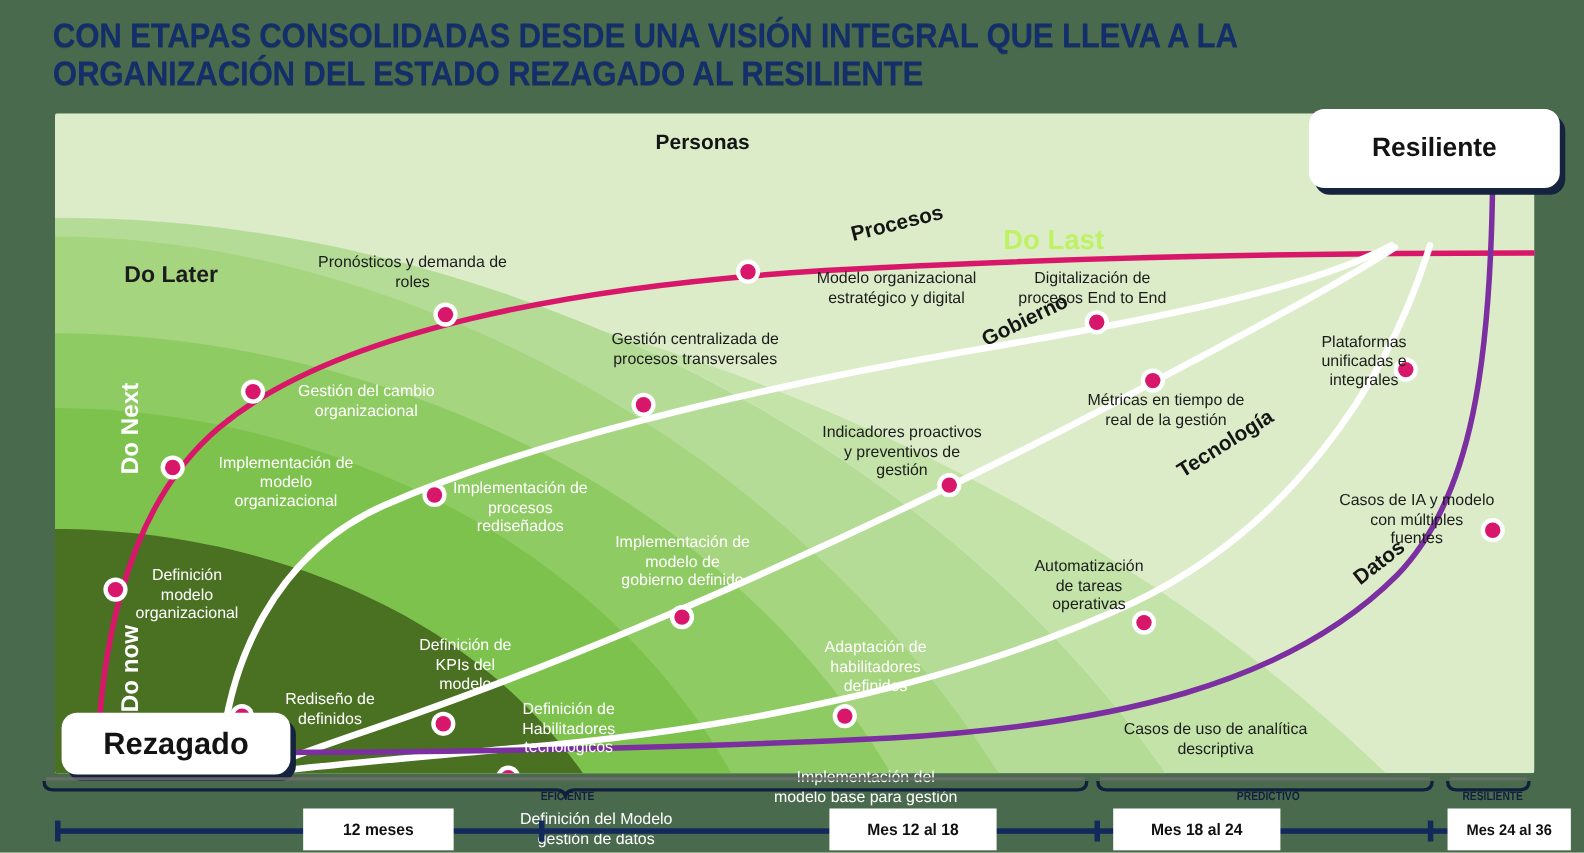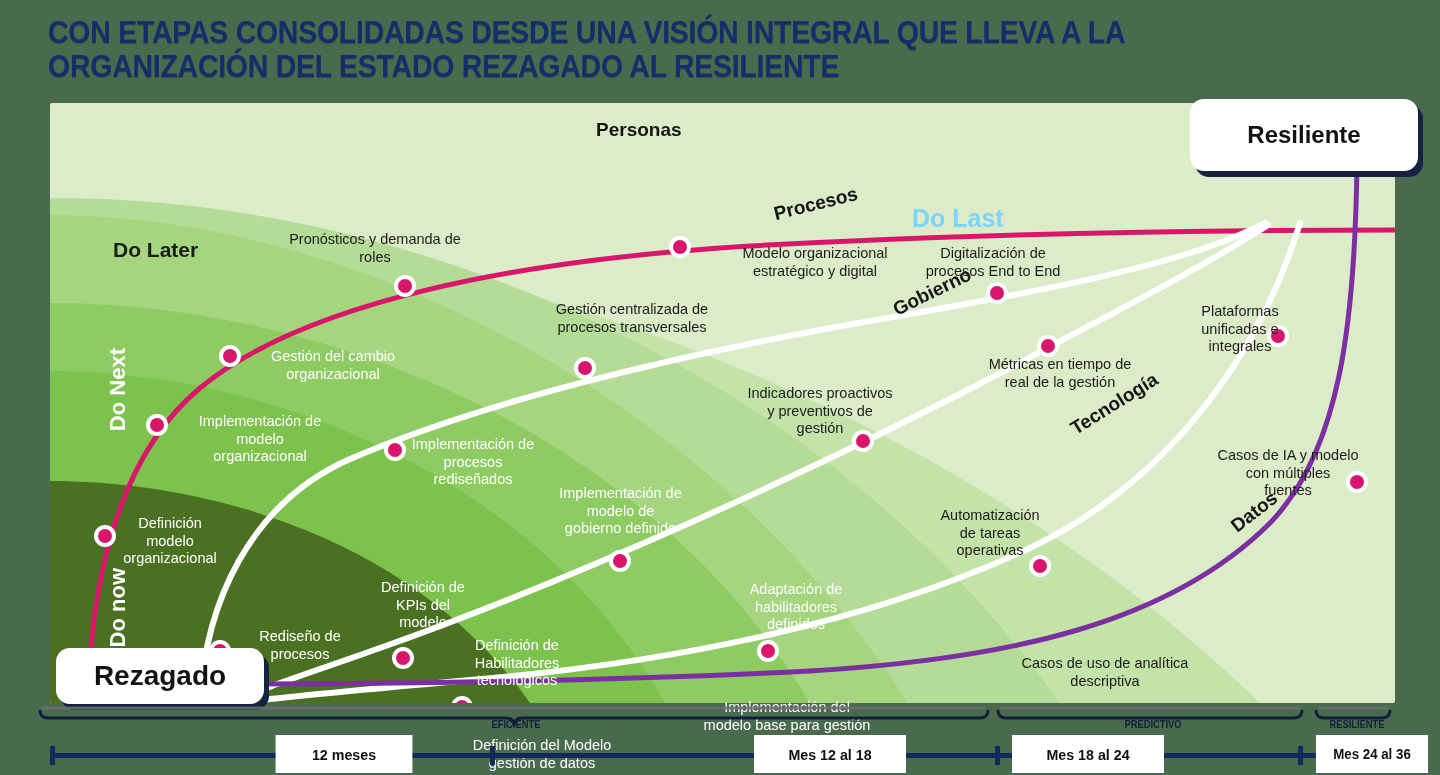--- a/index.html
+++ b/index.html
@@ -44,21 +44,21 @@
     pointer-events:none;
     white-space:pre-line;
   }
   .lbl.white{color:#ffffff;}
   .zone{
     position:absolute;
     font-weight:700;
     font-family:"Liberation Sans", sans-serif;
   }
   .zone.dolater{ left:63px;top:135px;font-size:21px;color:#1c1c1c;}
-  .zone.dolast{ left:862px;top:101px;font-size:25px;color:#7dd3fc;}
+  .zone.dolast{ left:862px;top:101px;font-size:25px;color:#bef264;}
   .zone.donext{
     left:55px;top:245px;font-size:22px;color:#ffffff;
     writing-mode:vertical-rl;transform:rotate(180deg);
   }
   .zone.donow{
     left:55px;top:465px;font-size:22px;color:#ffffff;
     writing-mode:vertical-rl;transform:rotate(180deg);
   }
   .stream{
     position:absolute;
@@ -260,21 +260,21 @@
 modelo
 organizacional</div>
     <div class="lbl white" style="left:198px;top:245px;width:170px;">Gestión del cambio
 organizacional</div>
     <div class="lbl" style="left:210px;top:128px;width:230px;">Pronósticos y demanda de
 roles</div>
     <div class="lbl" style="left:650px;top:142px;width:230px;">Modelo organizacional
 estratégico y digital</div>
 
     <div class="lbl white" style="left:185px;top:525px;width:130px;">Rediseño de
-procesos</div>
+definidos</div>
     <div class="lbl white" style="left:348px;top:333px;width:150px;">Implementación de
 procesos
 rediseñados</div>
     <div class="lbl" style="left:472px;top:198px;width:220px;">Gestión centralizada de
 procesos transversales</div>
     <div class="lbl" style="left:838px;top:142px;width:210px;">Digitalización de
 procesos End to End</div>
 
     <div class="lbl white" style="left:308px;top:476px;width:130px;">Definición de
 KPIs del

